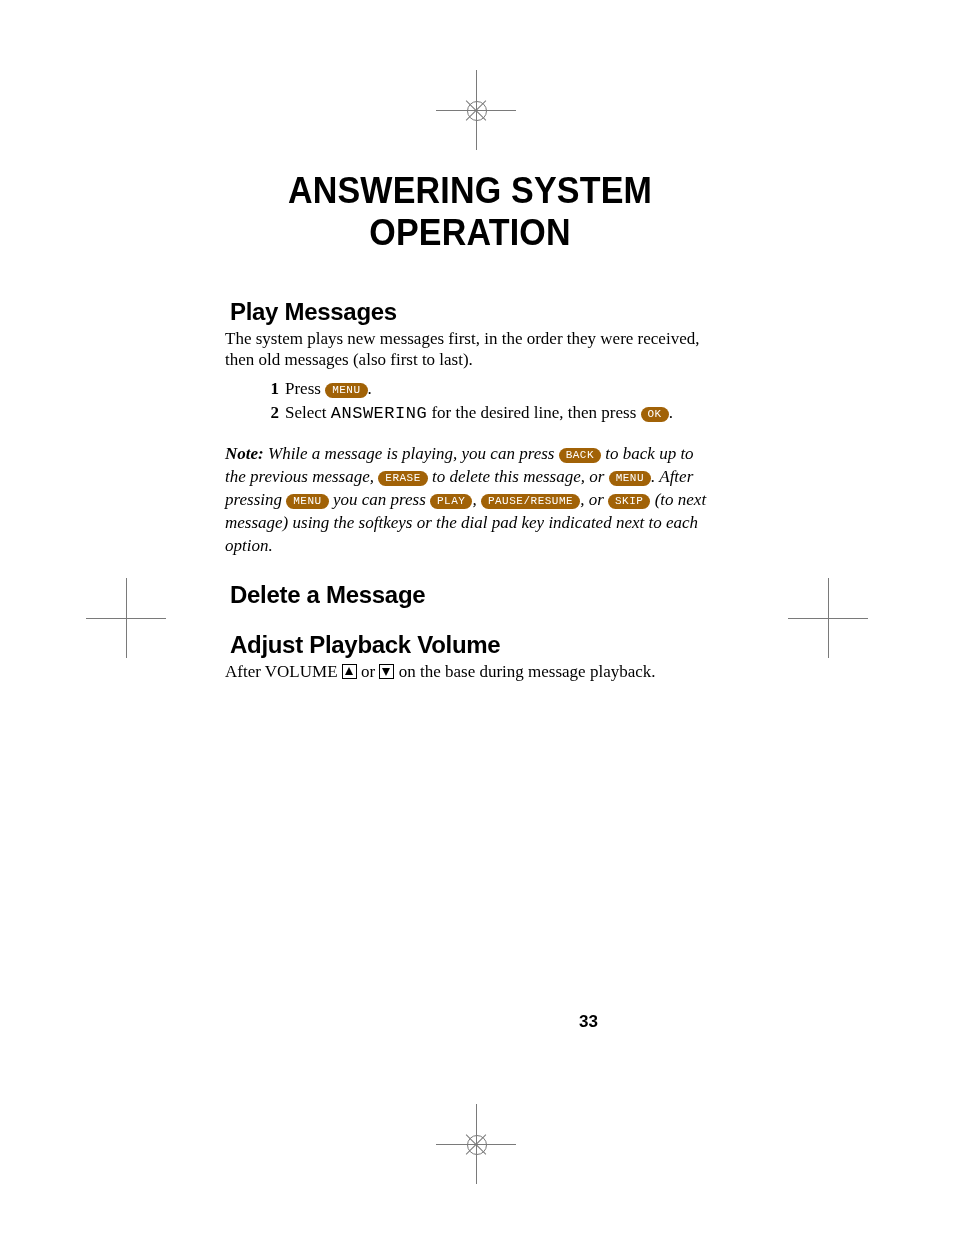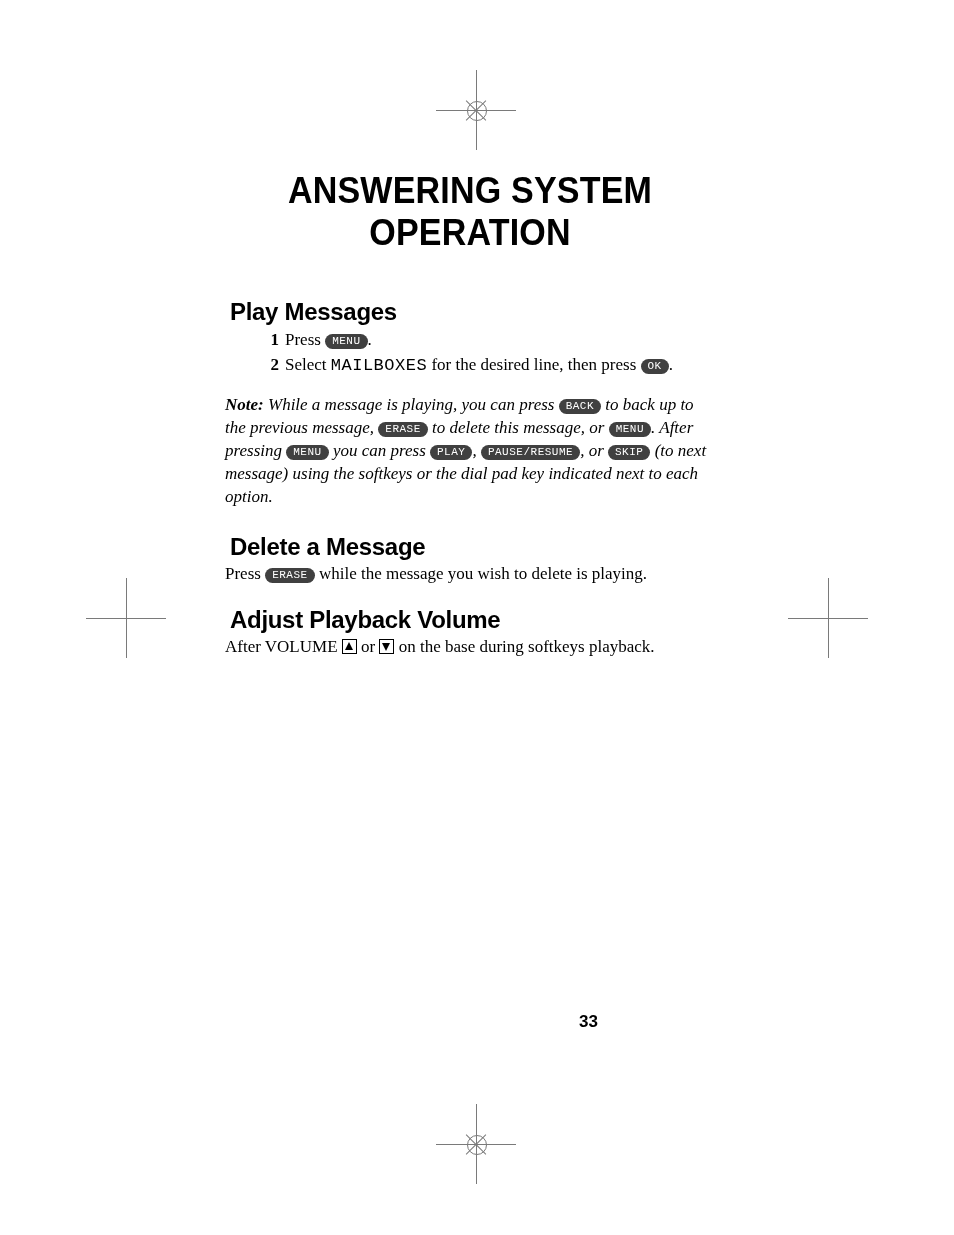--- a/index.html
+++ b/index.html
@@ -76,21 +76,21 @@
   .note .label {
     font-weight: bold;
   }
   .mono {
     font-family: 'Courier New', monospace;
     font-style: normal;
     letter-spacing: 0.5px;
   }
   .key {
     display: inline-block;
-    background: #404040;
+    background: #a16207;
     color: #fff;
     font-family: 'Courier New', monospace;
     font-style: normal;
     font-size: 11px;
     letter-spacing: 0.5px;
     line-height: 13px;
     padding: 1px 7px 1px 7px;
     border-radius: 8px;
     vertical-align: 1px;
     font-weight: normal;
@@ -190,44 +190,42 @@
     <div class="h"></div>
       <div class="v"></div>
   </div>
 
   <div class="content">
 
     <h1 class="title">ANSWERING SYSTEM OPERATION</h1>
 
     <div class="sec-block">
       <h2 class="section">Play Messages</h2>
+      <p class="body">The system plays new messages first, in the order they were received, then old messages (also first to last).</p>
       <ol class="steps">
         <li>
           <span>Press </span><span class="key">MENU</span><span>.</span>
         </li>
         <li>
-          <span>Select </span><span class="mono">MAILBOXES</span><span> for the desired line, then press </span><span class="key">OK</span><span>.</span>
+          <span>Select </span><span class="mono">ANSWERING</span><span> for the desired line, then press </span><span class="key">OK</span><span>.</span>
         </li>
       </ol>
       <p class="note">
         <span class="label">Note:</span><span> While a message is playing, you can press </span><span class="key">BACK</span><span> to back up to the previous message, </span><span class="key">ERASE</span><span> to delete this message, or </span><span class="key">MENU</span><span>. After pressing </span><span class="key">MENU</span><span> you can press </span><span class="key">PLAY</span><span>, </span><span class="key">PAUSE/RESUME</span><span>, or </span><span class="key">SKIP</span><span> (to next message) using the softkeys or the dial pad key indicated next to each option.</span>
       </p>
     </div>
 
     <div class="sec-block">
       <h2 class="section">Delete a Message</h2>
-      <p class="body">
-        <span>Press </span><span class="key">ERASE</span><span> while the message you wish to delete is playing.</span>
-      </p>
     </div>
 
     <div class="sec-block">
       <h2 class="section">Adjust Playback Volume</h2>
       <p class="body">
-        <span>After VOLUME </span><span class="vol-icon up"></span><span> or </span><span class="vol-icon down"></span><span> on the base during softkeys playback.</span>
+        <span>After VOLUME </span><span class="vol-icon up"></span><span> or </span><span class="vol-icon down"></span><span> on the base during message playback.</span>
       </p>
     </div>
 
   </div>
 
   <div class="page-num">33</div>
 
 </div>
 
 </body></html>

